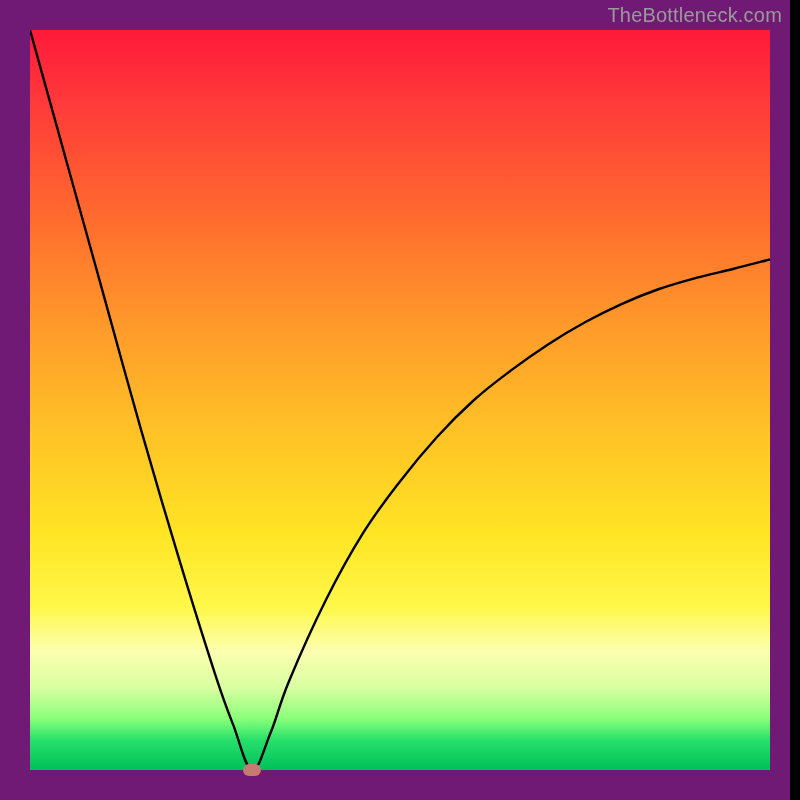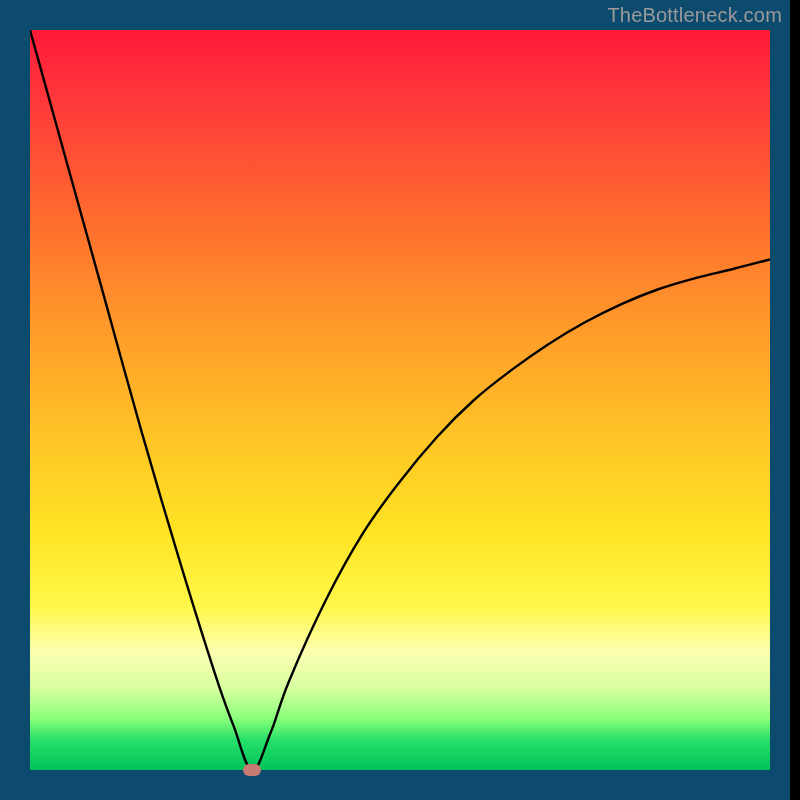--- a/index.html
+++ b/index.html
@@ -8,21 +8,21 @@
     width: 800px;
     height: 800px;
     overflow: hidden;
     background: #000;
     font-family: Arial, Helvetica, sans-serif;
   }
   .frame {
     position: relative;
     width: 790px;
     height: 800px;
-    background: #0c4a6e;
+    background: #701a75;
   }
   .plot-area {
     position: absolute;
     left: 30px;
     top: 30px;
     width: 740px;
     height: 740px;
     background: linear-gradient(to bottom,
       #ff1a3a 0%,
       #ff3a3a 10%,

